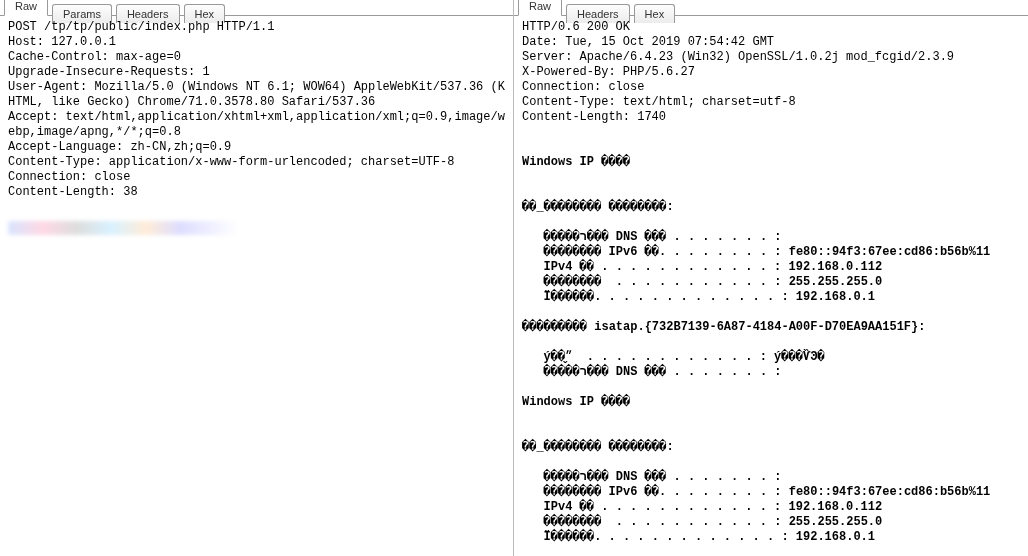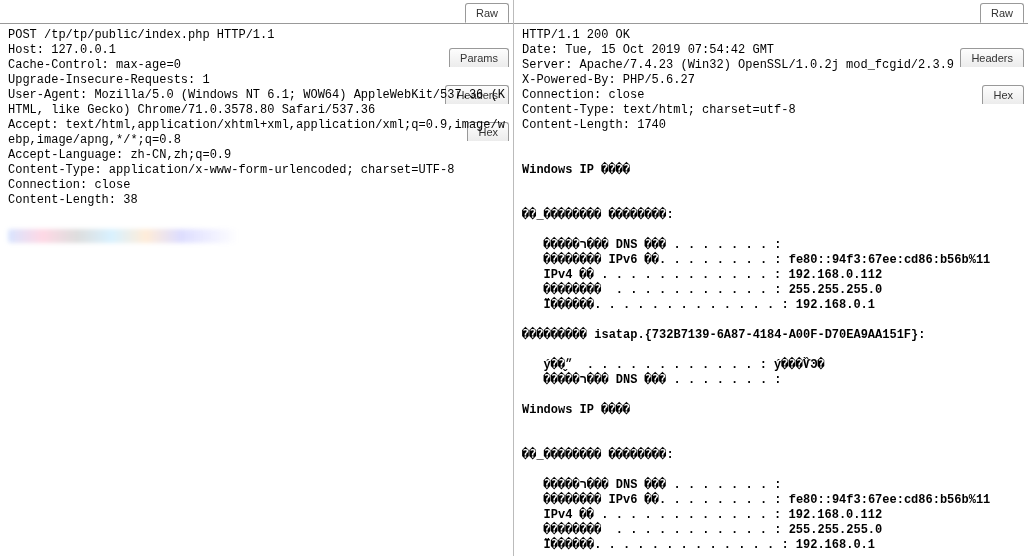--- a/index.html
+++ b/index.html
@@ -21,28 +21,27 @@
     display: flex;
     flex-direction: column;
     border-right: 1px solid #bbb;
     position: relative;
     min-width: 0;
   }
   .pane:last-child { border-right: none; }
   .tabbar {
     display: flex;
     align-items: flex-end;
-    height: 24px;
+    height: 16px;
     padding: 2px 4px 0 4px;
     background: #fff;
     border-bottom: 1px solid #999;
     font-family: Arial, sans-serif;
     font-size: 11px;
-    gap: 18px;
-    flex-direction: column;
+    gap: 4px;
   }
   .tab {
     padding: 3px 10px 3px 10px;
     border: 1px solid #999;
     border-bottom: none;
     border-top-left-radius: 3px;
     border-top-right-radius: 3px;
     background: linear-gradient(#fdfdfd, #ececec);
     color: #333;
     cursor: pointer;
@@ -135,23 +134,23 @@
     </div>
   </div>
 
   <div class="pane">
     <div class="tabbar">
       <div class="tab active">Raw</div>
       <div class="tab">Headers</div>
       <div class="tab">Hex</div>
     </div>
     <div class="content-wrap">
-      <div class="content"><span>HTTP/1.1 200 OK</span>
+      <div class="content"><span>HTTP/0.6 200 OK</span>
 <span>Date: Tue, 15 Oct 2019 07:54:42 GMT</span>
-<span>Server: Apache/7.4.23 (Win32) OpenSSL/1.0.2j mod_fcgid/2.3.9</span>
+<span>Server: Apache/6.4.23 (Win32) OpenSSL/1.0.2j mod_fcgid/2.3.9</span>
 <span>X-Powered-By: PHP/5.6.27</span>
 <span>Connection: close</span>
 <span>Content-Type: text/html; charset=utf-8</span>
 <span>Content-Length: 1740</span>
 
 
 <span class="bold">Windows IP ����</span>
 
 
 <span class="bold">��_�������� ��������:</span>

